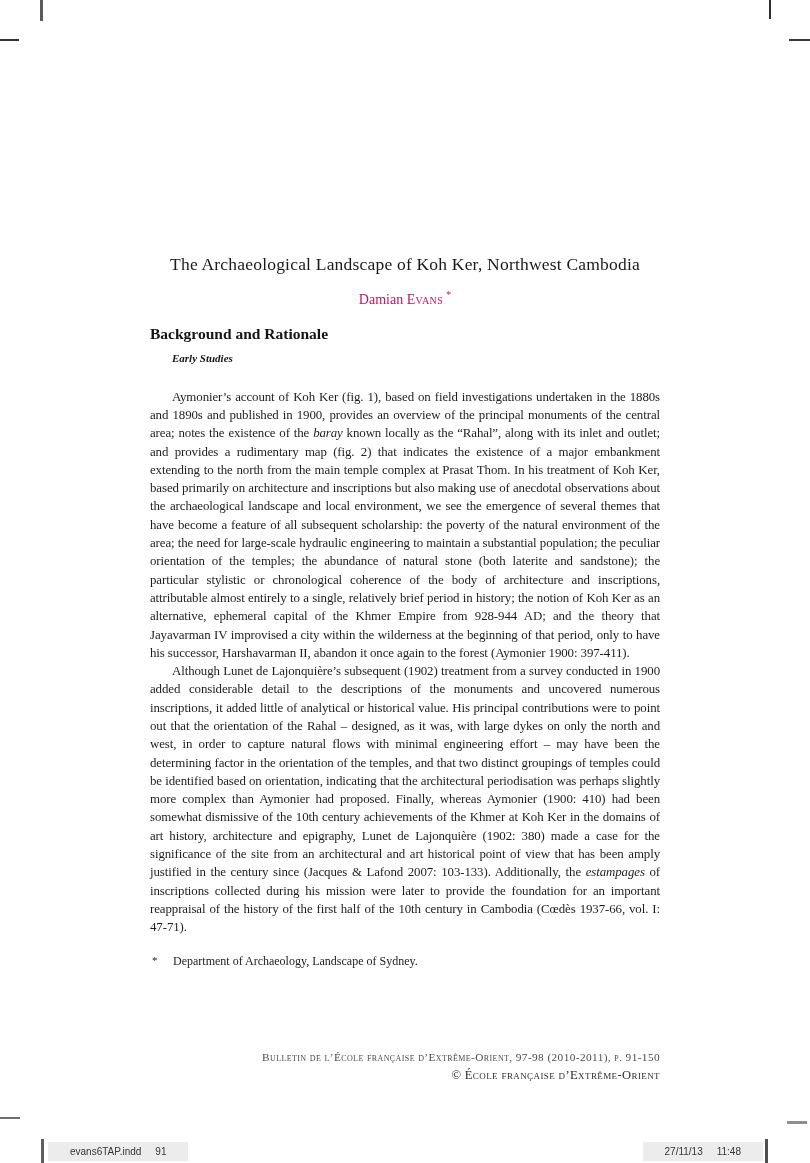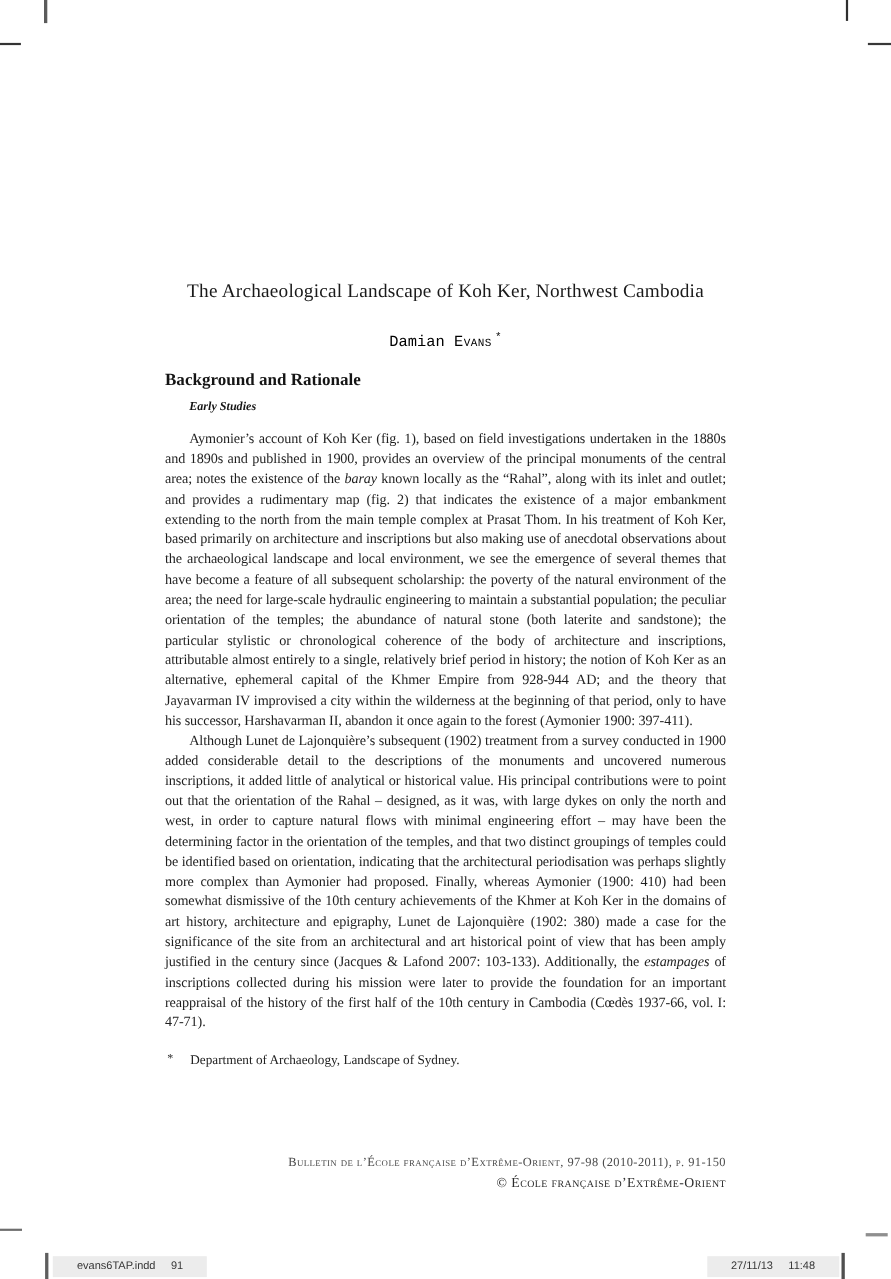--- a/index.html
+++ b/index.html
@@ -30,44 +30,43 @@
   .article-title {
     margin: 0;
     font-size: 17.5px;
     font-weight: normal;
     line-height: 23px;
     text-align: center;
     letter-spacing: 0.2px;
     color: #1a1a1a;
   }
   .author-line {
-    margin: 26px 0 0 0;
+    margin: 13px 0 0 0;
     font-size: 14px;
     text-align: center;
-    color: #000000;
-    font-family: Liberation Mono, monospace;
+    color: #be185d;
   }
   .smallcaps { font-variant: small-caps; letter-spacing: 0.4px; }
   .author-line sup { font-size: 10px; margin-left: 3px; }
 
   .section-heading {
     margin: 17px 0 0 0;
     font-size: 15.5px;
     font-weight: bold;
     color: #141414;
   }
   .subsection-heading {
     margin: 9px 0 0 22px;
     font-size: 11px;
     font-weight: bold;
     font-style: italic;
     color: #141414;
   }
 
-  .body-text { margin-top: 14px; }
+  .body-text { margin-top: 24px; }
   .para {
     margin: 0;
     font-size: 12.9px;
     line-height: 18.3px;
     letter-spacing: -0.1px;
     text-align: justify;
     text-indent: 22px;
     color: #1e1e1e;
     hyphens: auto;
     -webkit-hyphens: auto;

